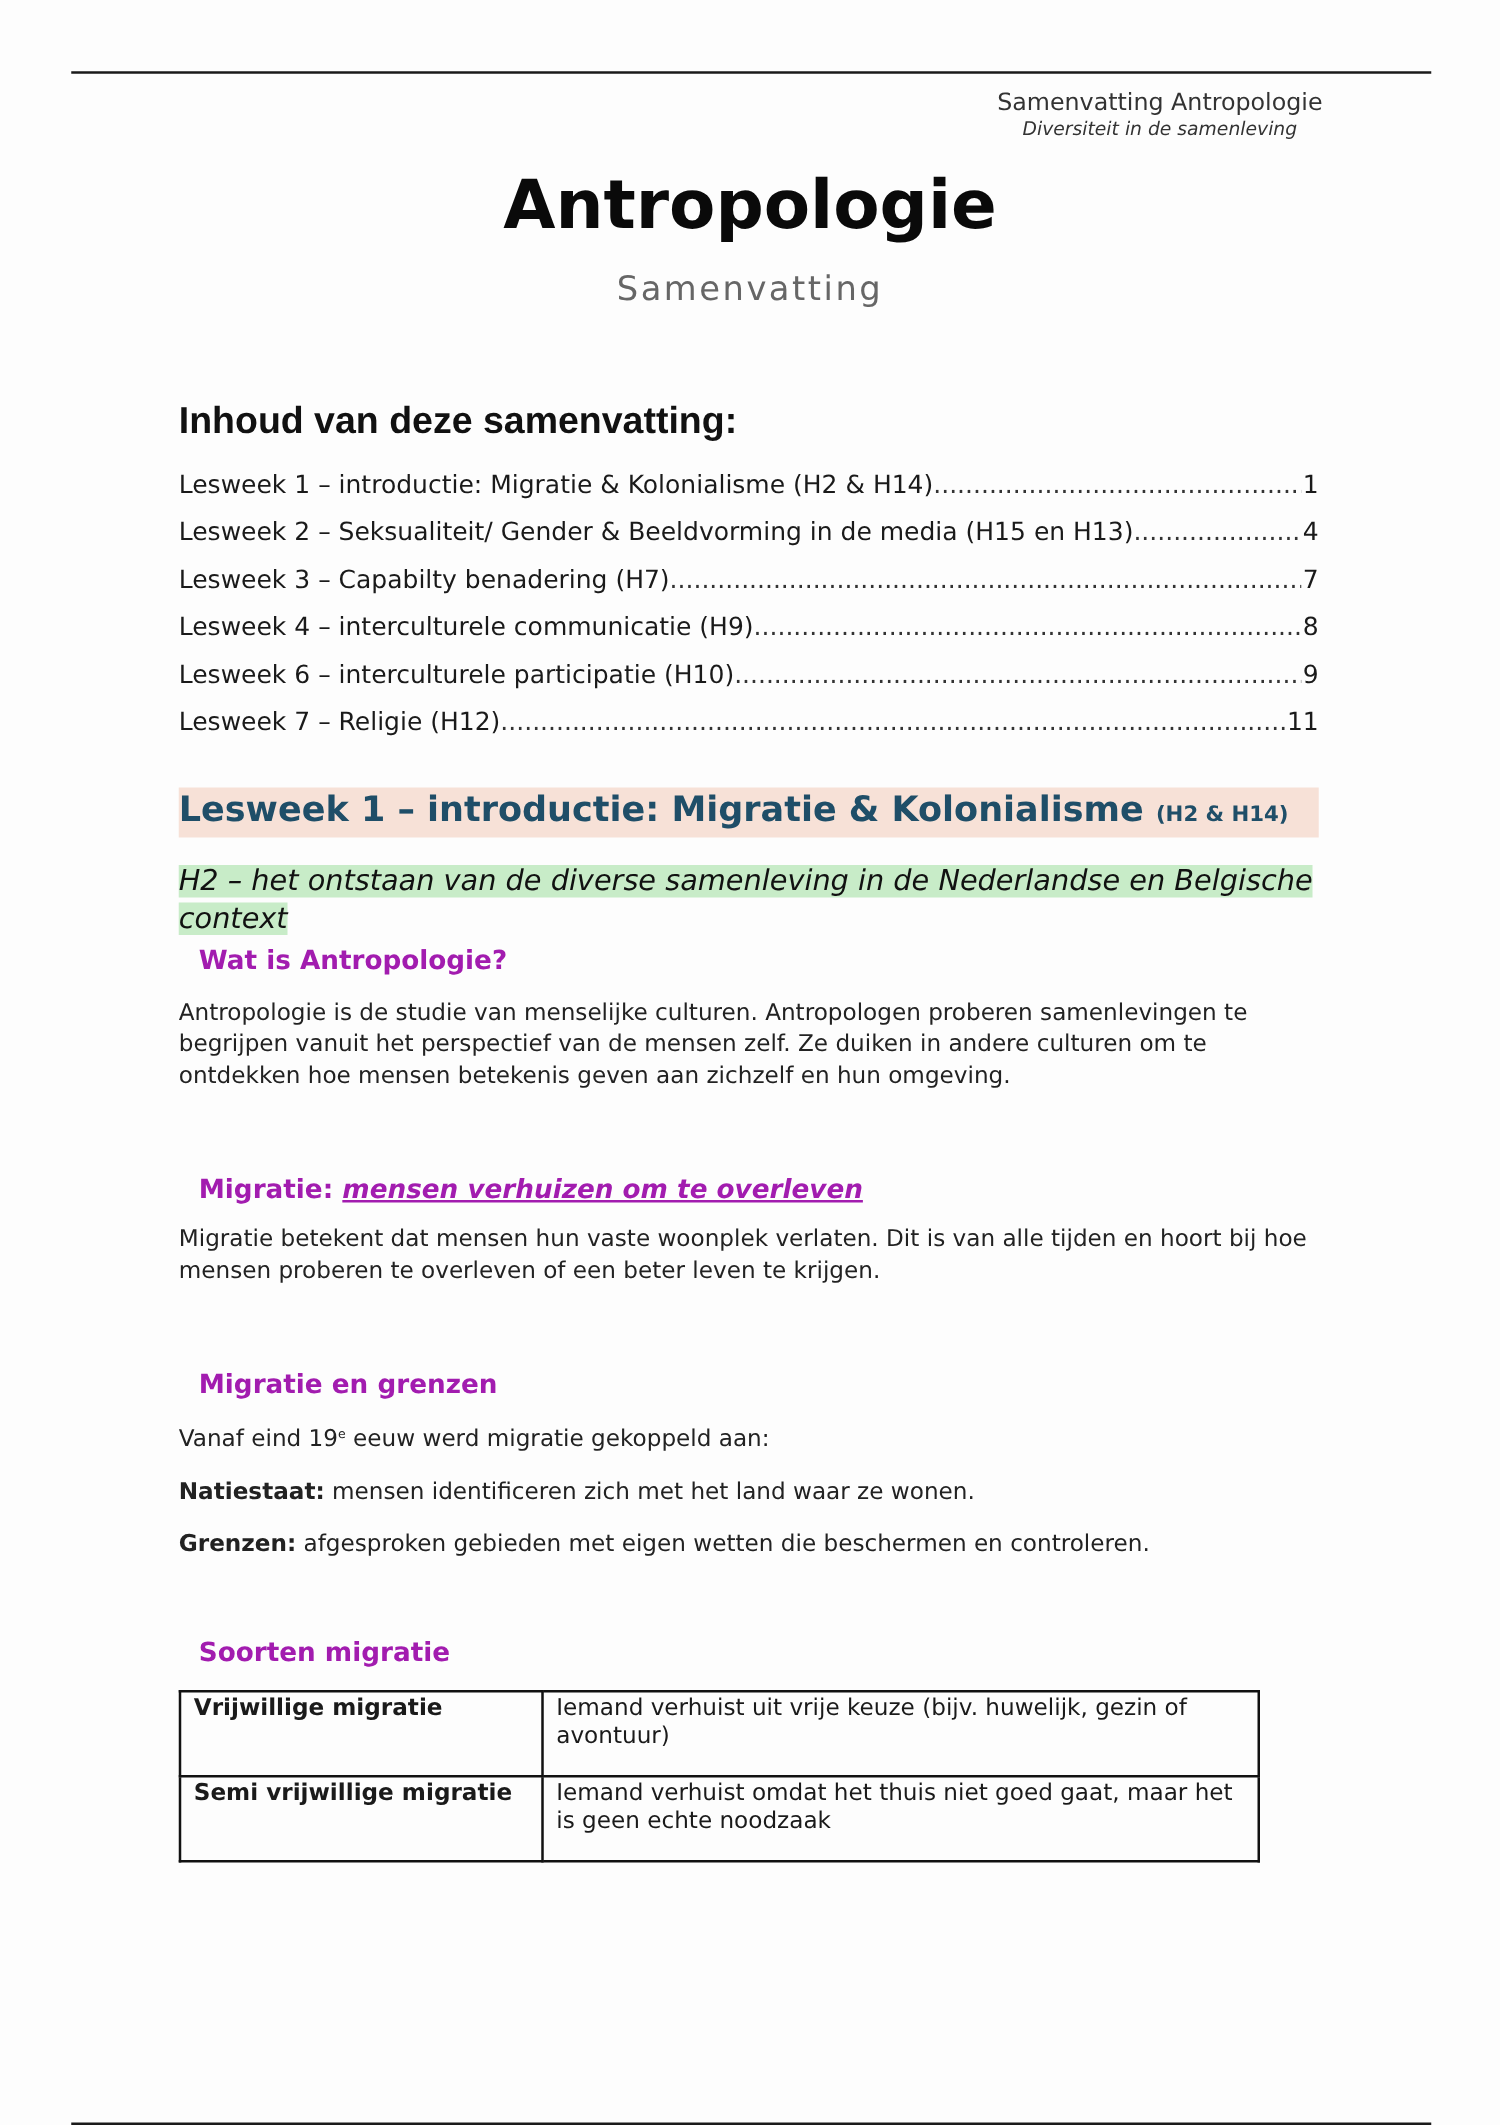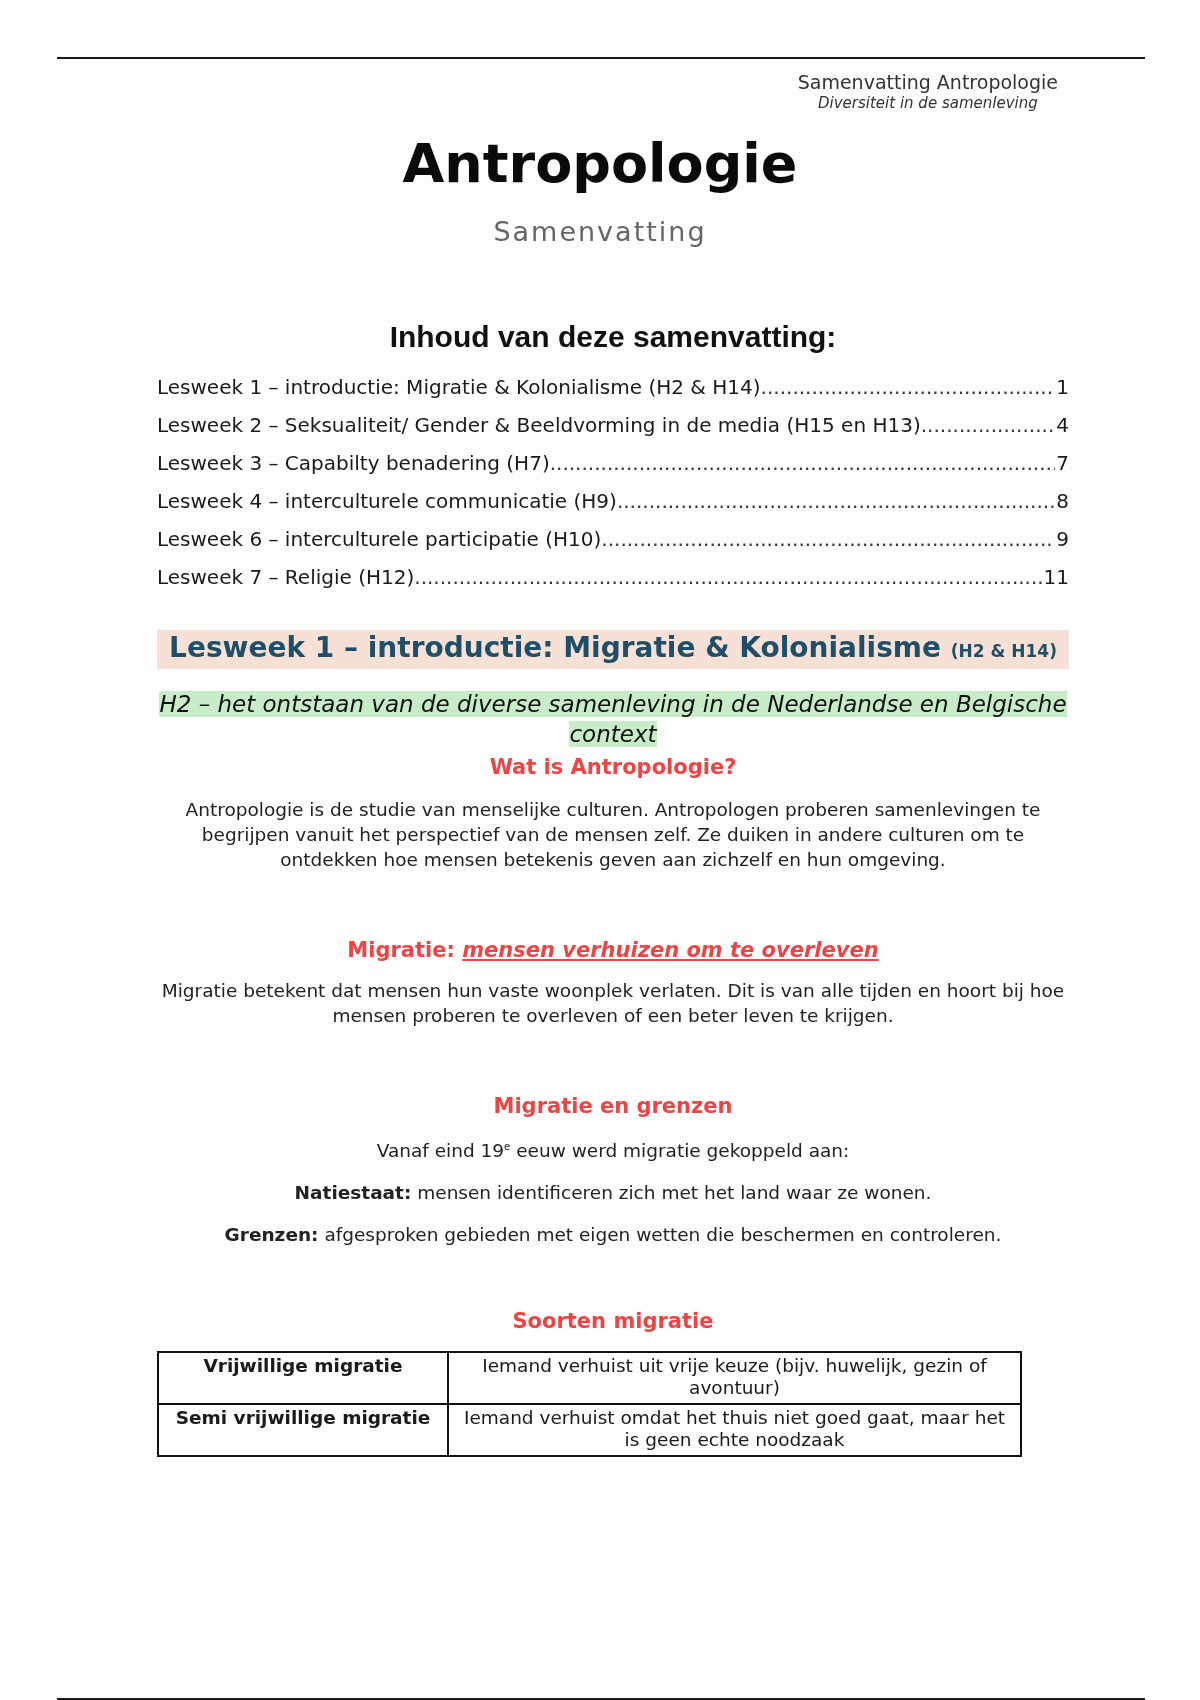--- a/index.html
+++ b/index.html
@@ -9,37 +9,37 @@
     }
     .rule-top { position: absolute; left: 57px; width: 1088px; top: 57px; height: 2px; background: #1a1a1a; }
     .rule-bottom { position: absolute; left: 57px; width: 1088px; top: 1698px; height: 2px; background: #1a1a1a; }
     .running-head { position: absolute; right: 142px; top: 70px; text-align: center; }
     .running-head .rh-title { font-size: 19px; color: #333; line-height: 24px; }
     .running-head .rh-sub { font-size: 15px; font-style: italic; color: #333; line-height: 18px; }
     .doc-title { position: absolute; left: 0; width: 1200px; top: 132px; text-align: center;
       font-size: 54px; font-weight: bold; color: #0a0a0a; }
     .doc-subtitle { position: absolute; left: 0; width: 1200px; top: 216px; text-align: center;
       font-size: 27px; color: #666; letter-spacing: 2px; }
-    .content { position: absolute; left: 157px; width: 912px; top: 320px; text-align: center; }
+    .content { position: absolute; left: 143px; width: 912px; top: 320px; }
     .toc-heading { font-family: "Liberation Sans", sans-serif; font-size: 30px; font-weight: bold; margin: 0 0 14px 0; color: #111; }
     .toc-item { display: flex; align-items: baseline; font-size: 20px; line-height: 38px; color: #1a1a1a; }
     .toc-item .lbl { white-space: nowrap; }
     .toc-item .dots { flex: 1; overflow: hidden; white-space: nowrap; color: #333; }
     .toc-item .dots::after { content: "................................................................................................................................................................"; }
     .toc-item .pg { white-space: nowrap; padding-left: 1px; }
     .h1 { margin-top: 34px; background: #f7e1d7; display: inline-block; width: 912px;
       font-size: 28px; font-weight: bold; color: #1f4e68; line-height: 36px; }
     .h1 .small { font-size: 17px; }
     .h2 { margin-top: 20px; font-size: 23px; font-style: italic; color: #111; line-height: 30px; }
     .h2 span { background: #c8ecc8; }
-    .h3 { font-size: 21px; font-weight: bold; color: #ef4444; margin: 4px; }
+    .h3 { font-size: 21px; font-weight: bold; color: #a21caf; margin: 16px; }
     .p { font-size: 18.5px; line-height: 25px; color: #222; margin: 0; }
     .ul-em { font-style: italic; text-decoration: underline; }
     table.types { border-collapse: collapse; width: 865px; margin-top: 18px; }
-    table.types td { border: 2px solid #111; vertical-align: top; font-size: 18.5px; line-height: 22px; padding: 2px 10px 0 10px; }
+    table.types td { border: 2px solid #111; vertical-align: top; font-size: 18.5px; line-height: 22px; padding: 2px 10px 16px 10px; }
     table.types td.k { width: 268px; font-weight: bold; }
   </style>
 </head>
 <body>
 
 <div class="rule-top"></div>
 
 <div class="running-head">
   <div class="rh-title">Samenvatting Antropologie</div>
   <div class="rh-sub">Diversiteit in de samenleving</div>

